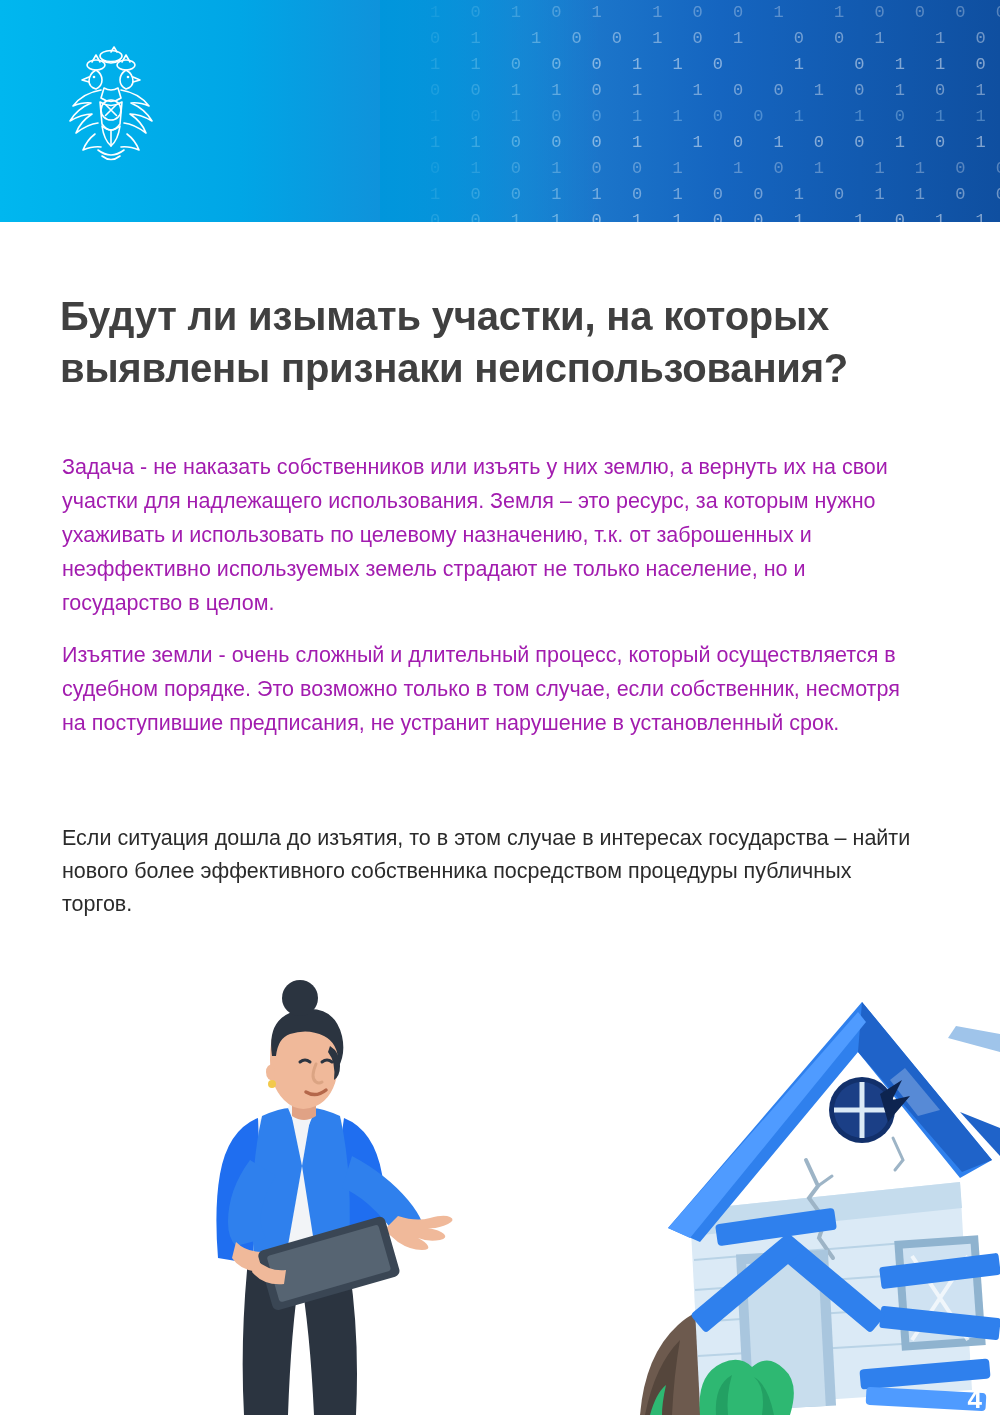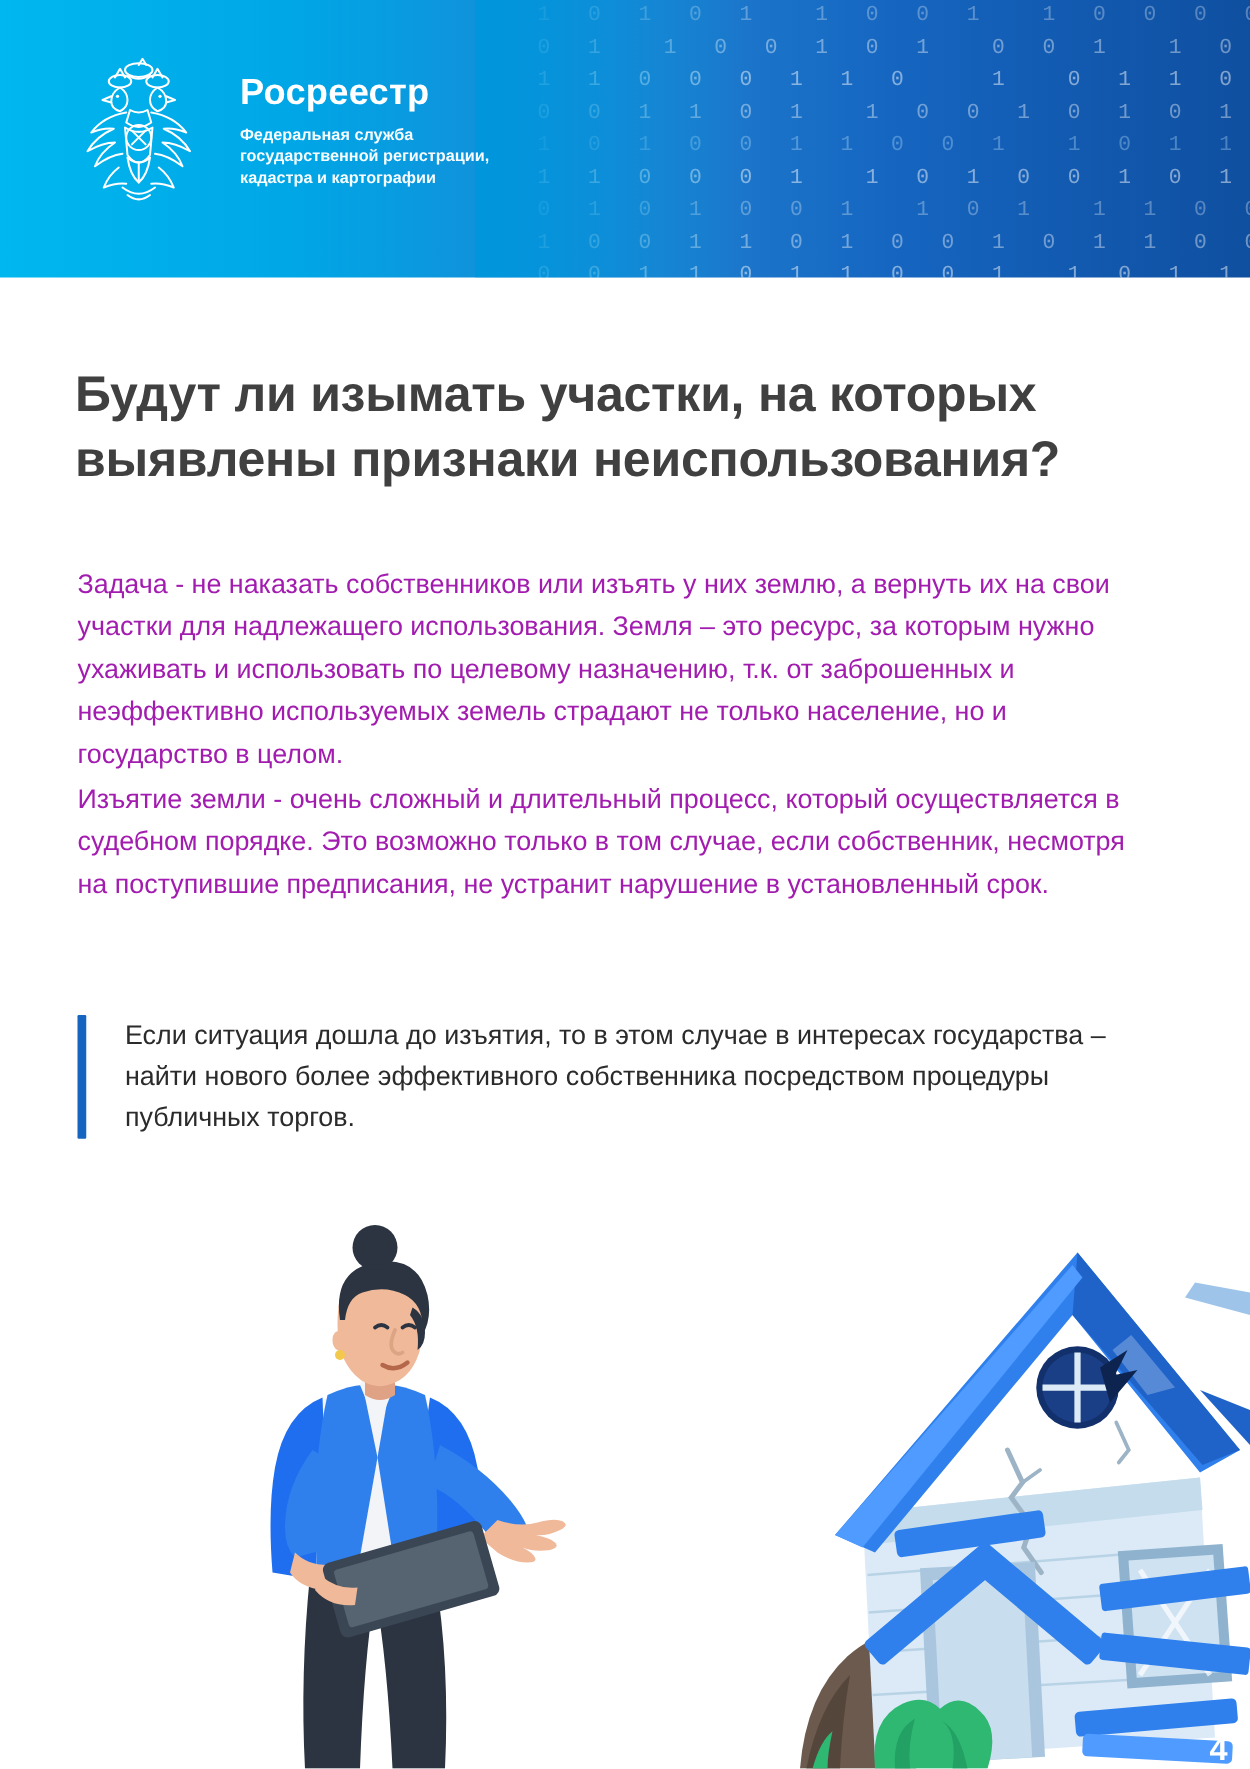--- a/index.html
+++ b/index.html
@@ -103,28 +103,29 @@
   .para {
     position: absolute;
     left: 62px;
     width: 856px;
     margin: 0;
     color: #a21caf;
     font-size: 21.5px;
     line-height: 34px;
   }
   .para-1 { top: 228px; }
-  .para-2 { top: 400px; }
+  .para-2 { top: 416px; }
 
   .quote {
     position: absolute;
     left: 62px; top: 590px;
     width: 860px;
     display: flex;
-    gap: 31px;
+    gap: 10px;
+    flex-direction: column;
   }
   .quote-bar {
     width: 7px;
     background: #1565c0;
     border-radius: 1px;
     flex: 0 0 auto;
   }
   .quote-text {
     margin: 0;
     color: #2b2b2b;
@@ -179,28 +180,20 @@
 
           <path d="M50 80 q9 8 18 0 q-2 14 -9 20 q-7 -6 -9 -20z"></path>
           <path d="M59 84 v16"></path>
           <path d="M43 88 q-8 6 -12 16 q10 -4 18 -3"></path>
           <path d="M75 88 q8 6 12 16 q-10 -4 -18 -3"></path>
           <path d="M46 104 q13 10 26 0"></path>
           <path d="M50 110 q9 7 18 0"></path>
         </g>
       </svg>
 
-      <div class="brand-text">
-        <p class="brand-title">Росреестр</p>
-        <p class="brand-sub">
-          <span>Федеральная служба</span><br>
-          <span>государственной регистрации,</span><br>
-          <span>кадастра и картографии</span>
-        </p>
-      </div>
     </div>
   </div>
 
   <div class="content">
     <h1 class="title">Будут ли изымать участки, на которых выявлены признаки неиспользования?</h1>
     <p class="para para-1">Задача - не наказать собственников или изъять у них землю, а вернуть их на свои участки для надлежащего использования. Земля – это ресурс, за которым нужно ухаживать и использовать по целевому назначению, т.к. от заброшенных и неэффективно используемых земель страдают не только население, но и государство  в целом.</p>
     <p class="para para-2">Изъятие земли - очень сложный и длительный процесс, который осуществляется в судебном порядке. Это возможно только в том случае, если собственник, несмотря на поступившие предписания, не устранит нарушение в установленный срок.</p>
 
     <div class="quote">
       <div class="quote-bar"></div>

